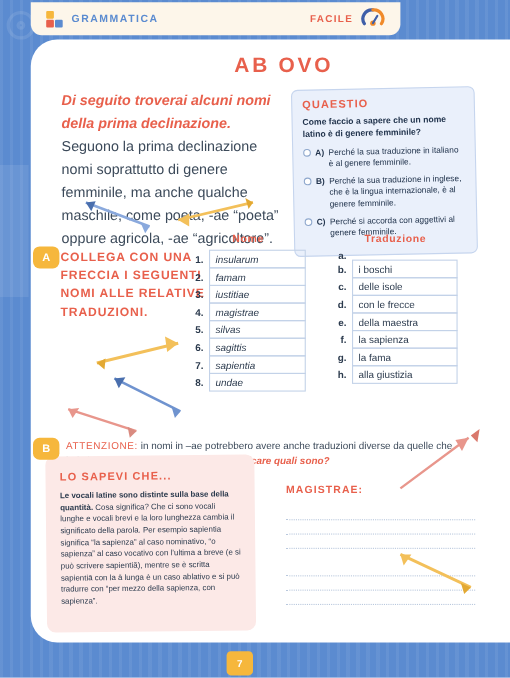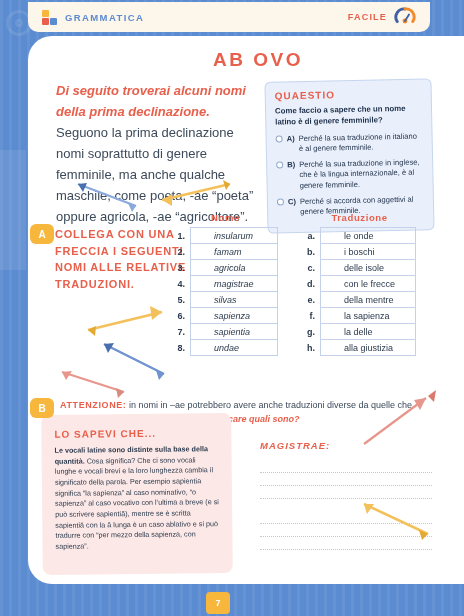--- a/index.html
+++ b/index.html
@@ -34,21 +34,21 @@
   }
   .bg-circle::after {
     content:""; position:absolute; inset: 6px;
     border: 3px solid rgba(255,255,255,0.10);
     border-radius: 50%;
   }
 
   
   .header {
     position: absolute; left: 28px; top: 2px;
-    width: 402px; height: 30px;
+    width: 336px; height: 30px;
     background: #fdf6ea;
     border-radius: 0 0 10px 10px;
     display: flex; align-items: center;
     padding: 0 14px;
     z-index: 5;
   }
   .logo-mark {
     width: 15px; height: 15px;
     display: grid; grid-template-columns: 1fr 1fr; grid-template-rows: 1fr 1fr;
     gap: 1px; margin-right: 8px; flex: 0 0 auto;
@@ -144,31 +144,31 @@
   }
   .row { display: flex; align-items: stretch; margin-bottom: -1px; }
   .row-key {
     width: 17px; text-align: right; padding-right: 5px;
     font-size: 9px; font-weight: bold; color: #2b3a4d;
     display: flex; align-items: center; justify-content: flex-end;
   }
   .row-box {
     flex: 1; border: 1px solid #c3d2e8;
     height: 17px; display: flex; align-items: center;
-    padding-left: 23px;
+    padding-left: 5px;
     font-size: 9px; color: #2b3a4d;
   }
   .tbl-nome .row-box { font-style: italic; }
 
   
   .instr-b {
     position: absolute; left: 55px; top: 400px; width: 355px;
     font-size: 9px; line-height: 1.58; color: #3c4a5a;
   }
-  .instr-b .kw { color: #e8604c; font-weight: bold; letter-spacing: 0.6px; }
+  .instr-b .kw { color: #e8604c; font-weight: normal; letter-spacing: 0.6px; }
   .instr-b .ask { color: #e8604c; font-weight: bold; font-style: italic; }
 
   
   .sapevi {
     position: absolute; left: 12px; top: 410px;
     width: 190px; height: 160px;
     background: #fce9e7;
     border-radius: 8px;
     padding: 14px 13px 10px 13px;
     transform: rotate(-0.6deg);
@@ -179,21 +179,21 @@
   }
   .sapevi-body {
     font-size: 7.2px; line-height: 1.48; color: #2b3a4d;
   }
   .sapevi-body b { font-weight: bold; }
 
   
   .answers { position: absolute; left: 235px; top: 442px; width: 175px; }
   .ans-label {
     color: #e8604c; font-size: 9.5px; font-weight: bold;
-    letter-spacing: 1px; margin-bottom: 9px; font-style: italic;
+    letter-spacing: 1px; margin-bottom: 9px;
   }
   .dotline {
     border-bottom: 1px dotted #b9c8dd;
     height: 13px;
   }
   .ans-gap { height: 12px; }
 
   
   .pagenum {
     position: absolute; left: 206px; top: 592px;
@@ -301,73 +301,72 @@
     <div class="row">
         <span class="row-key">1.</span>
         <span class="row-box">insularum</span>
       </div>
     <div class="row">
         <span class="row-key">2.</span>
         <span class="row-box">famam</span>
       </div>
     <div class="row">
         <span class="row-key">3.</span>
-        <span class="row-box">agricola</span>
+        <span class="row-box">iustitiae</span>
       </div>
     <div class="row">
         <span class="row-key">4.</span>
         <span class="row-box">magistrae</span>
       </div>
     <div class="row">
         <span class="row-key">5.</span>
         <span class="row-box">silvas</span>
       </div>
     <div class="row">
         <span class="row-key">6.</span>
-        <span class="row-box">sapienza</span>
+        <span class="row-box">sagittis</span>
       </div>
     <div class="row">
         <span class="row-key">7.</span>
         <span class="row-box">sapientia</span>
       </div>
     <div class="row">
         <span class="row-key">8.</span>
         <span class="row-box">undae</span>
       </div>
   </div>
 
   <div class="tbl tbl-trad" style="left:275px;top:176px;width:113px;">
     <div class="tbl-head">Traduzione</div>
     <div class="row">
         <span class="row-key">a.</span>
-        <span class="row-box">le onde</span>
       </div>
     <div class="row">
         <span class="row-key">b.</span>
         <span class="row-box">i boschi</span>
       </div>
     <div class="row">
         <span class="row-key">c.</span>
         <span class="row-box">delle isole</span>
       </div>
     <div class="row">
         <span class="row-key">d.</span>
         <span class="row-box">con le frecce</span>
       </div>
     <div class="row">
         <span class="row-key">e.</span>
-        <span class="row-box">della mentre</span>
+        <span class="row-box">della maestra</span>
       </div>
     <div class="row">
         <span class="row-key">f.</span>
         <span class="row-box">la sapienza</span>
       </div>
     <div class="row">
         <span class="row-key">g.</span>
-        <span class="row-box">la delle</span>
+        <span class="row-box">la fama</span>
       </div>
     <div class="row">
         <span class="row-key">h.</span>
         <span class="row-box">alla giustizia</span>
       </div>
   </div>
 
   <div class="badge" style="left:2px;top:362px;">B</div>
   <div class="instr-b" style="left:32px;top:362px;width:360px;">
     <span class="kw">ATTENZIONE:</span><span> in nomi in –ae potrebbero avere anche traduzioni diverse da quelle che hai giustamente individuato. </span><span class="ask">Sapresti indicare quali sono?</span>

